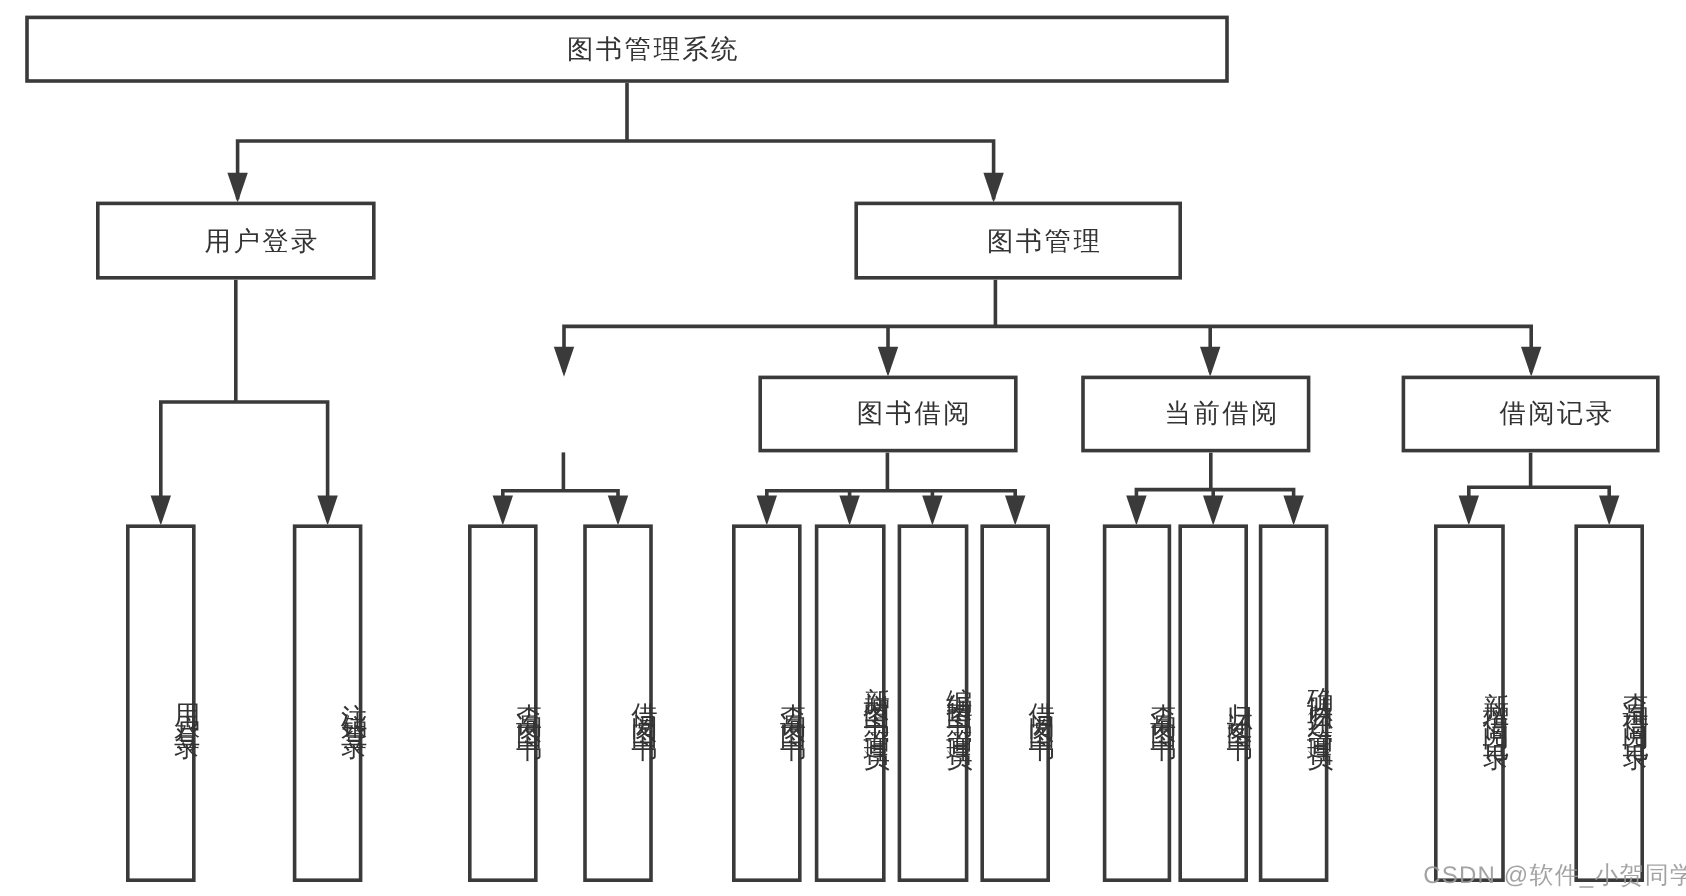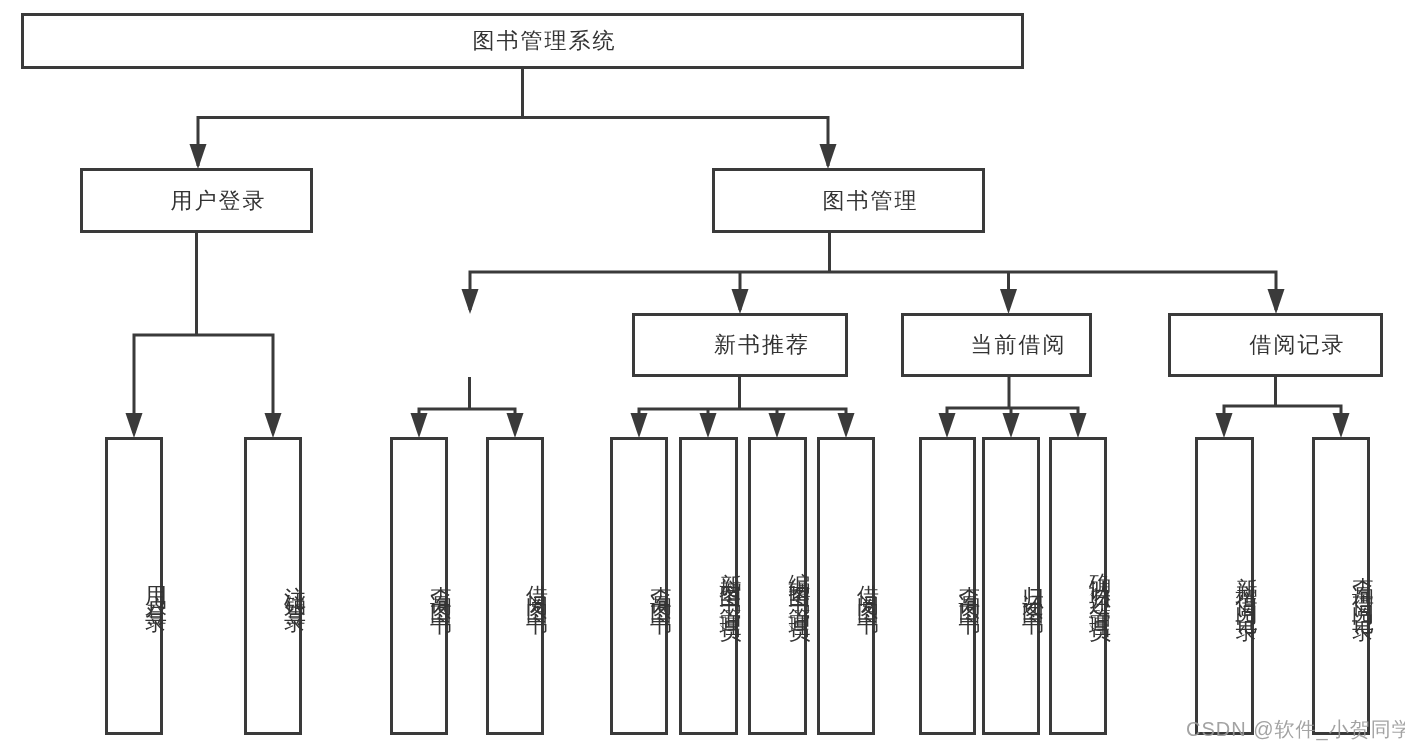--- a/index.html
+++ b/index.html
@@ -131,21 +131,21 @@
   </div>
 
   <div class="box h-box" id="node-user-login">
     <span>用户登录</span>
   </div>
   <div class="box h-box" id="node-book-mgmt">
     <span>图书管理</span>
   </div>
 
   <div class="box h-box" id="node-book-borrow">
-    <span>新书推荐</span>
+    <span>图书借阅</span>
   </div>
   <div class="box h-box" id="node-cur-borrow">
     <span>当前借阅</span>
   </div>
   <div class="box h-box" id="node-borrow-rec">
     <span>借阅记录</span>
   </div>
 
   <div class="box v-box" id="leaf-a1">
     <span>用户登录</span>

